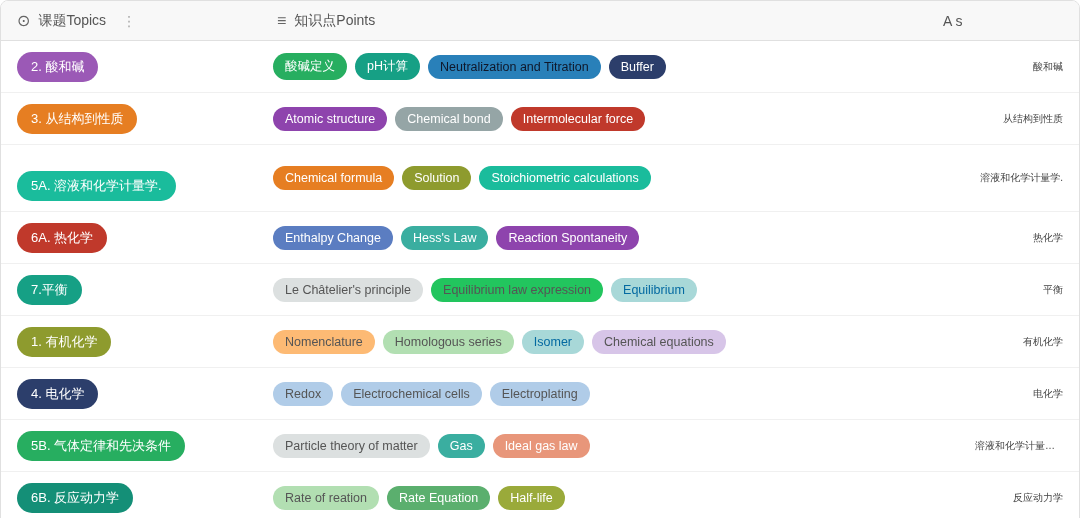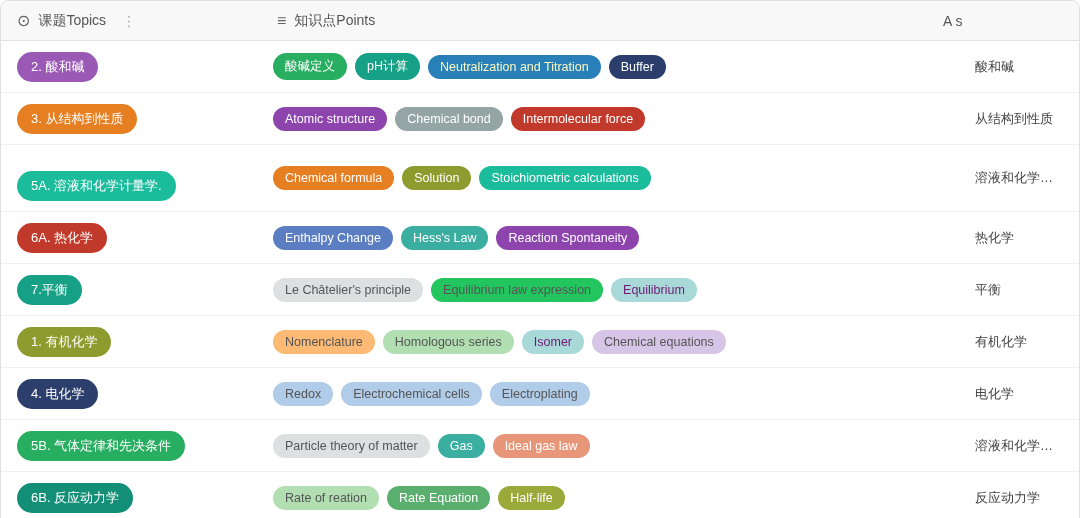--- a/index.html
+++ b/index.html
@@ -67,50 +67,51 @@
     .tag {
       display: inline-block;
       padding: 5px 12px;
       border-radius: 20px;
       font-size: 12.5px;
       font-weight: 500;
       white-space: nowrap;
     }
     .label-cell {
       padding: 10px 16px;
-      font-size: 13px;
+      font-size: 10px;
       color: #444;
       white-space: nowrap;
       overflow: hidden;
       text-overflow: ellipsis;
+      text-align: right;
     }
     
     .badge-purple { background-color: #9b59b6; }
     .badge-orange { background-color: #e67e22; }
     .badge-teal { background-color: #1abc9c; margin-top: 16px; }
     .badge-red { background-color: #c0392b; }
     .badge-dark-teal { background-color: #16a085; }
     .badge-olive { background-color: #8e9b2e; }
     .badge-dark-blue { background-color: #2c3e6b; }
     .badge-dark-green { background-color: #27ae60; }
     .badge-dark-teal2 { background-color: #148f77; }
 
     
     .tag-green { background: #27ae60; color: #fff; }
     .tag-teal { background: #16a085; color: #fff; }
-    .tag-blue { background: #2980b9; color: #fef9c3; }
+    .tag-blue { background: #2980b9; color: #0f172a; }
     .tag-dark-blue { background: #2c3e6b; color: #fff; }
     .tag-purple { background: #8e44ad; color: #fff; }
     .tag-gray { background: #95a5a6; color: #fff; }
     .tag-dark-red { background: #c0392b; color: #fff; }
     .tag-orange { background: #e67e22; color: #fff; }
     .tag-olive { background: #8e9b2e; color: #fff; }
     .tag-teal2 { background: #1abc9c; color: #fff; }
     .tag-pink { background: #22c55e; color: #555; }
-    .tag-light-teal { background: #a8d8d8; color: #701a75; }
+    .tag-light-teal { background: #a8d8d8; color: #0369a1; }
     .tag-light-green { background: #b2dfb2; color: #555; }
     .tag-light-yellow { background: #fdba74; color: #555; text-align: center; }
     .tag-light-blue { background: #b0cce8; color: #555; }
     .tag-light-purple { background: #d7c5e8; color: #555; }
     .tag-light-gray { background: #dce0e0; color: #555; }
     .tag-medium-blue { background: #5b7dc1; color: #fff; }
     .tag-medium-teal { background: #3aaea0; color: #fff; }
     .tag-salmon { background: #e8967a; color: #fff; }
     .tag-medium-green { background: #5baf6e; color: #fff; }
     .tag-medium-olive { background: #9aaa3a; color: #fff; }

